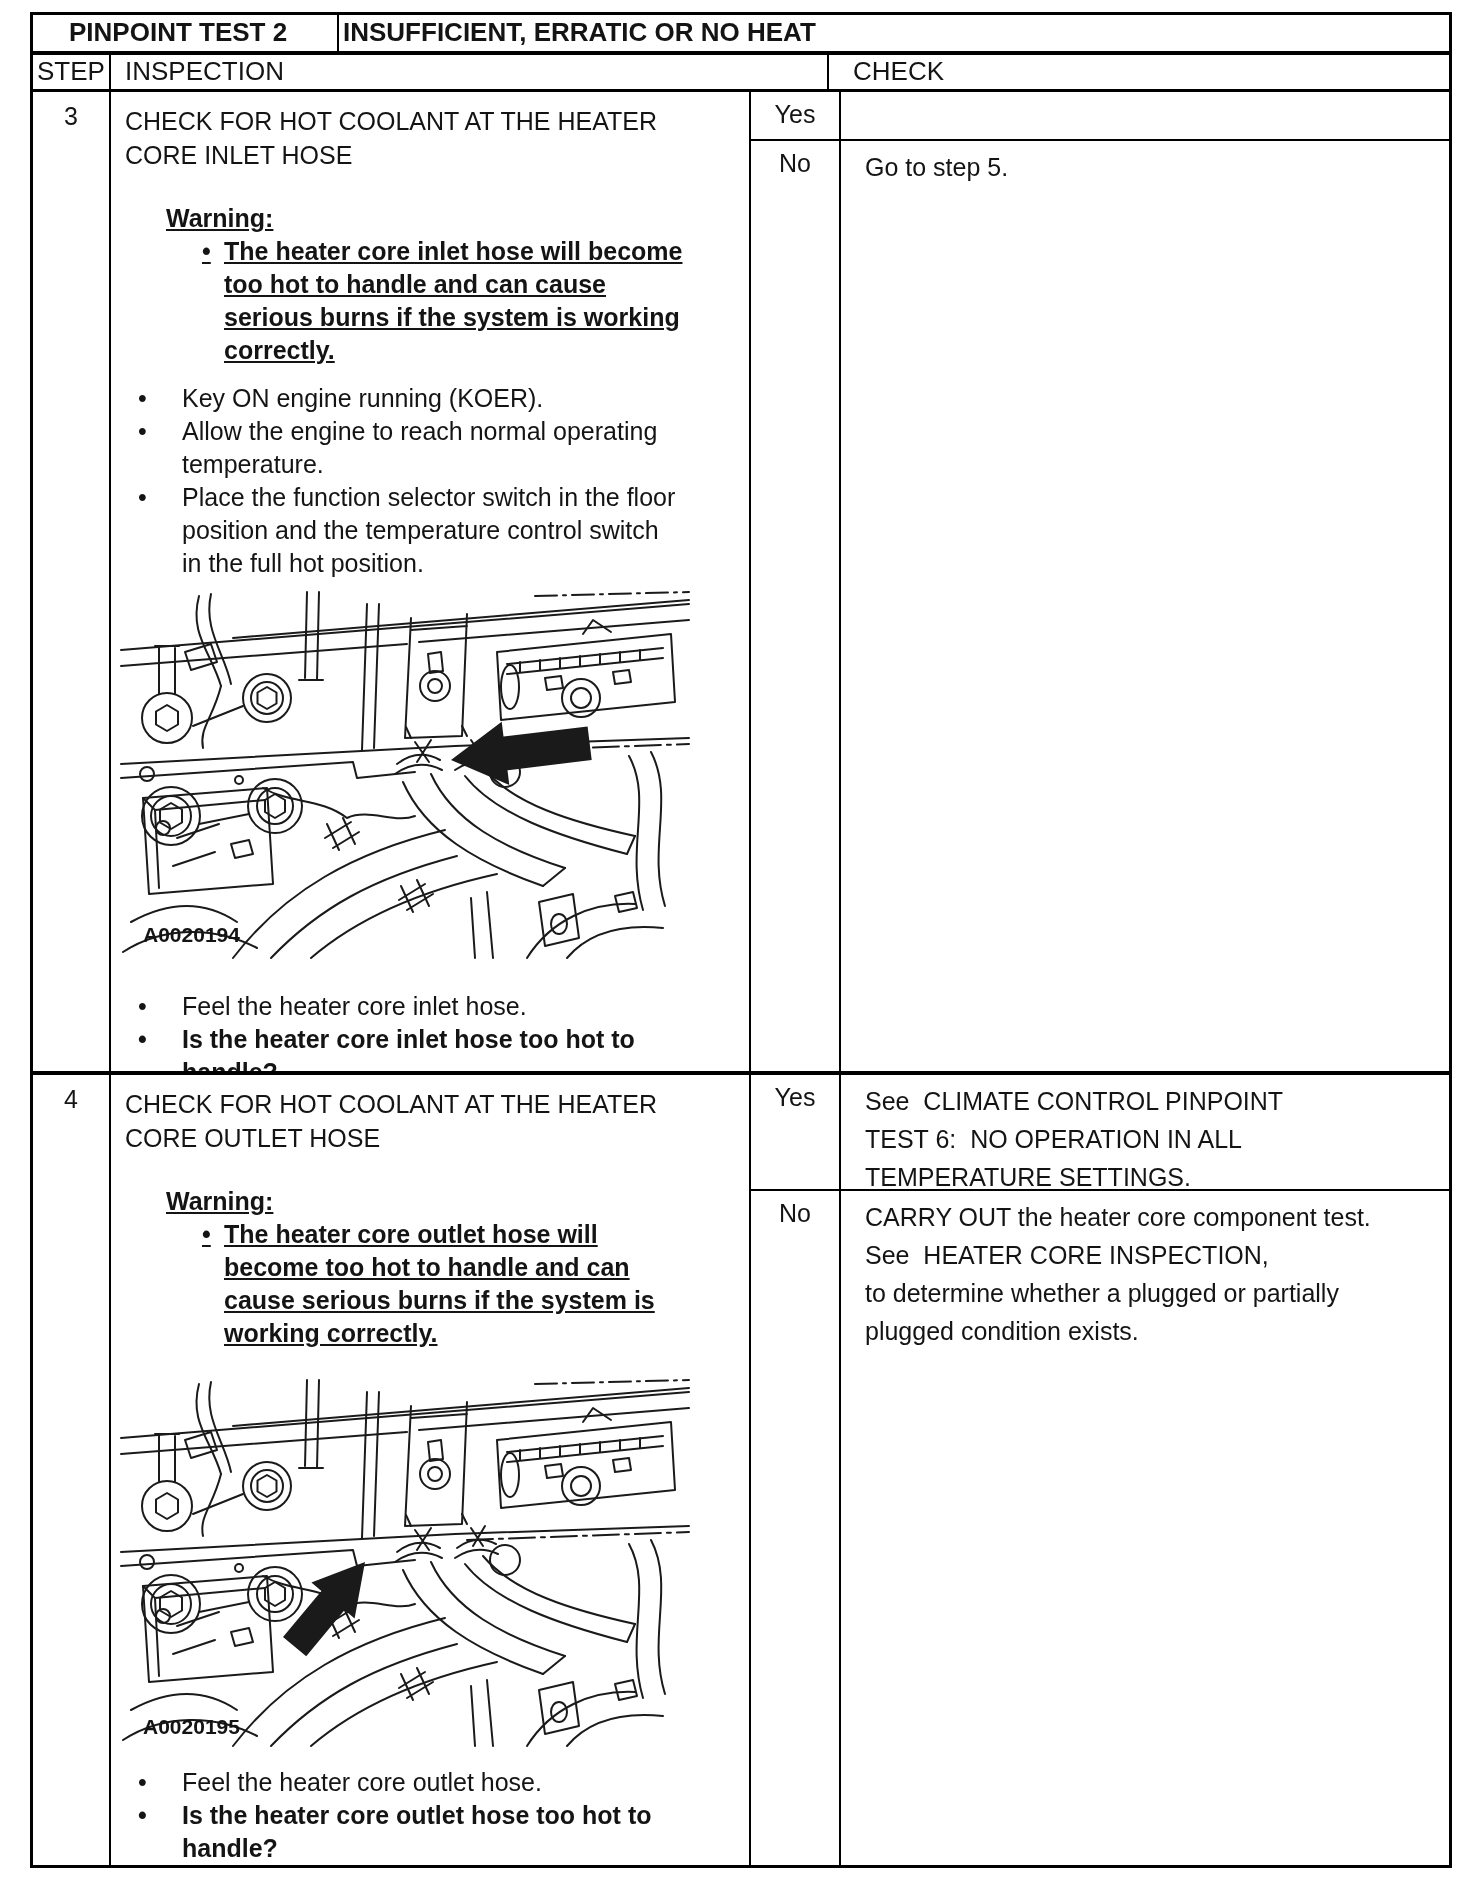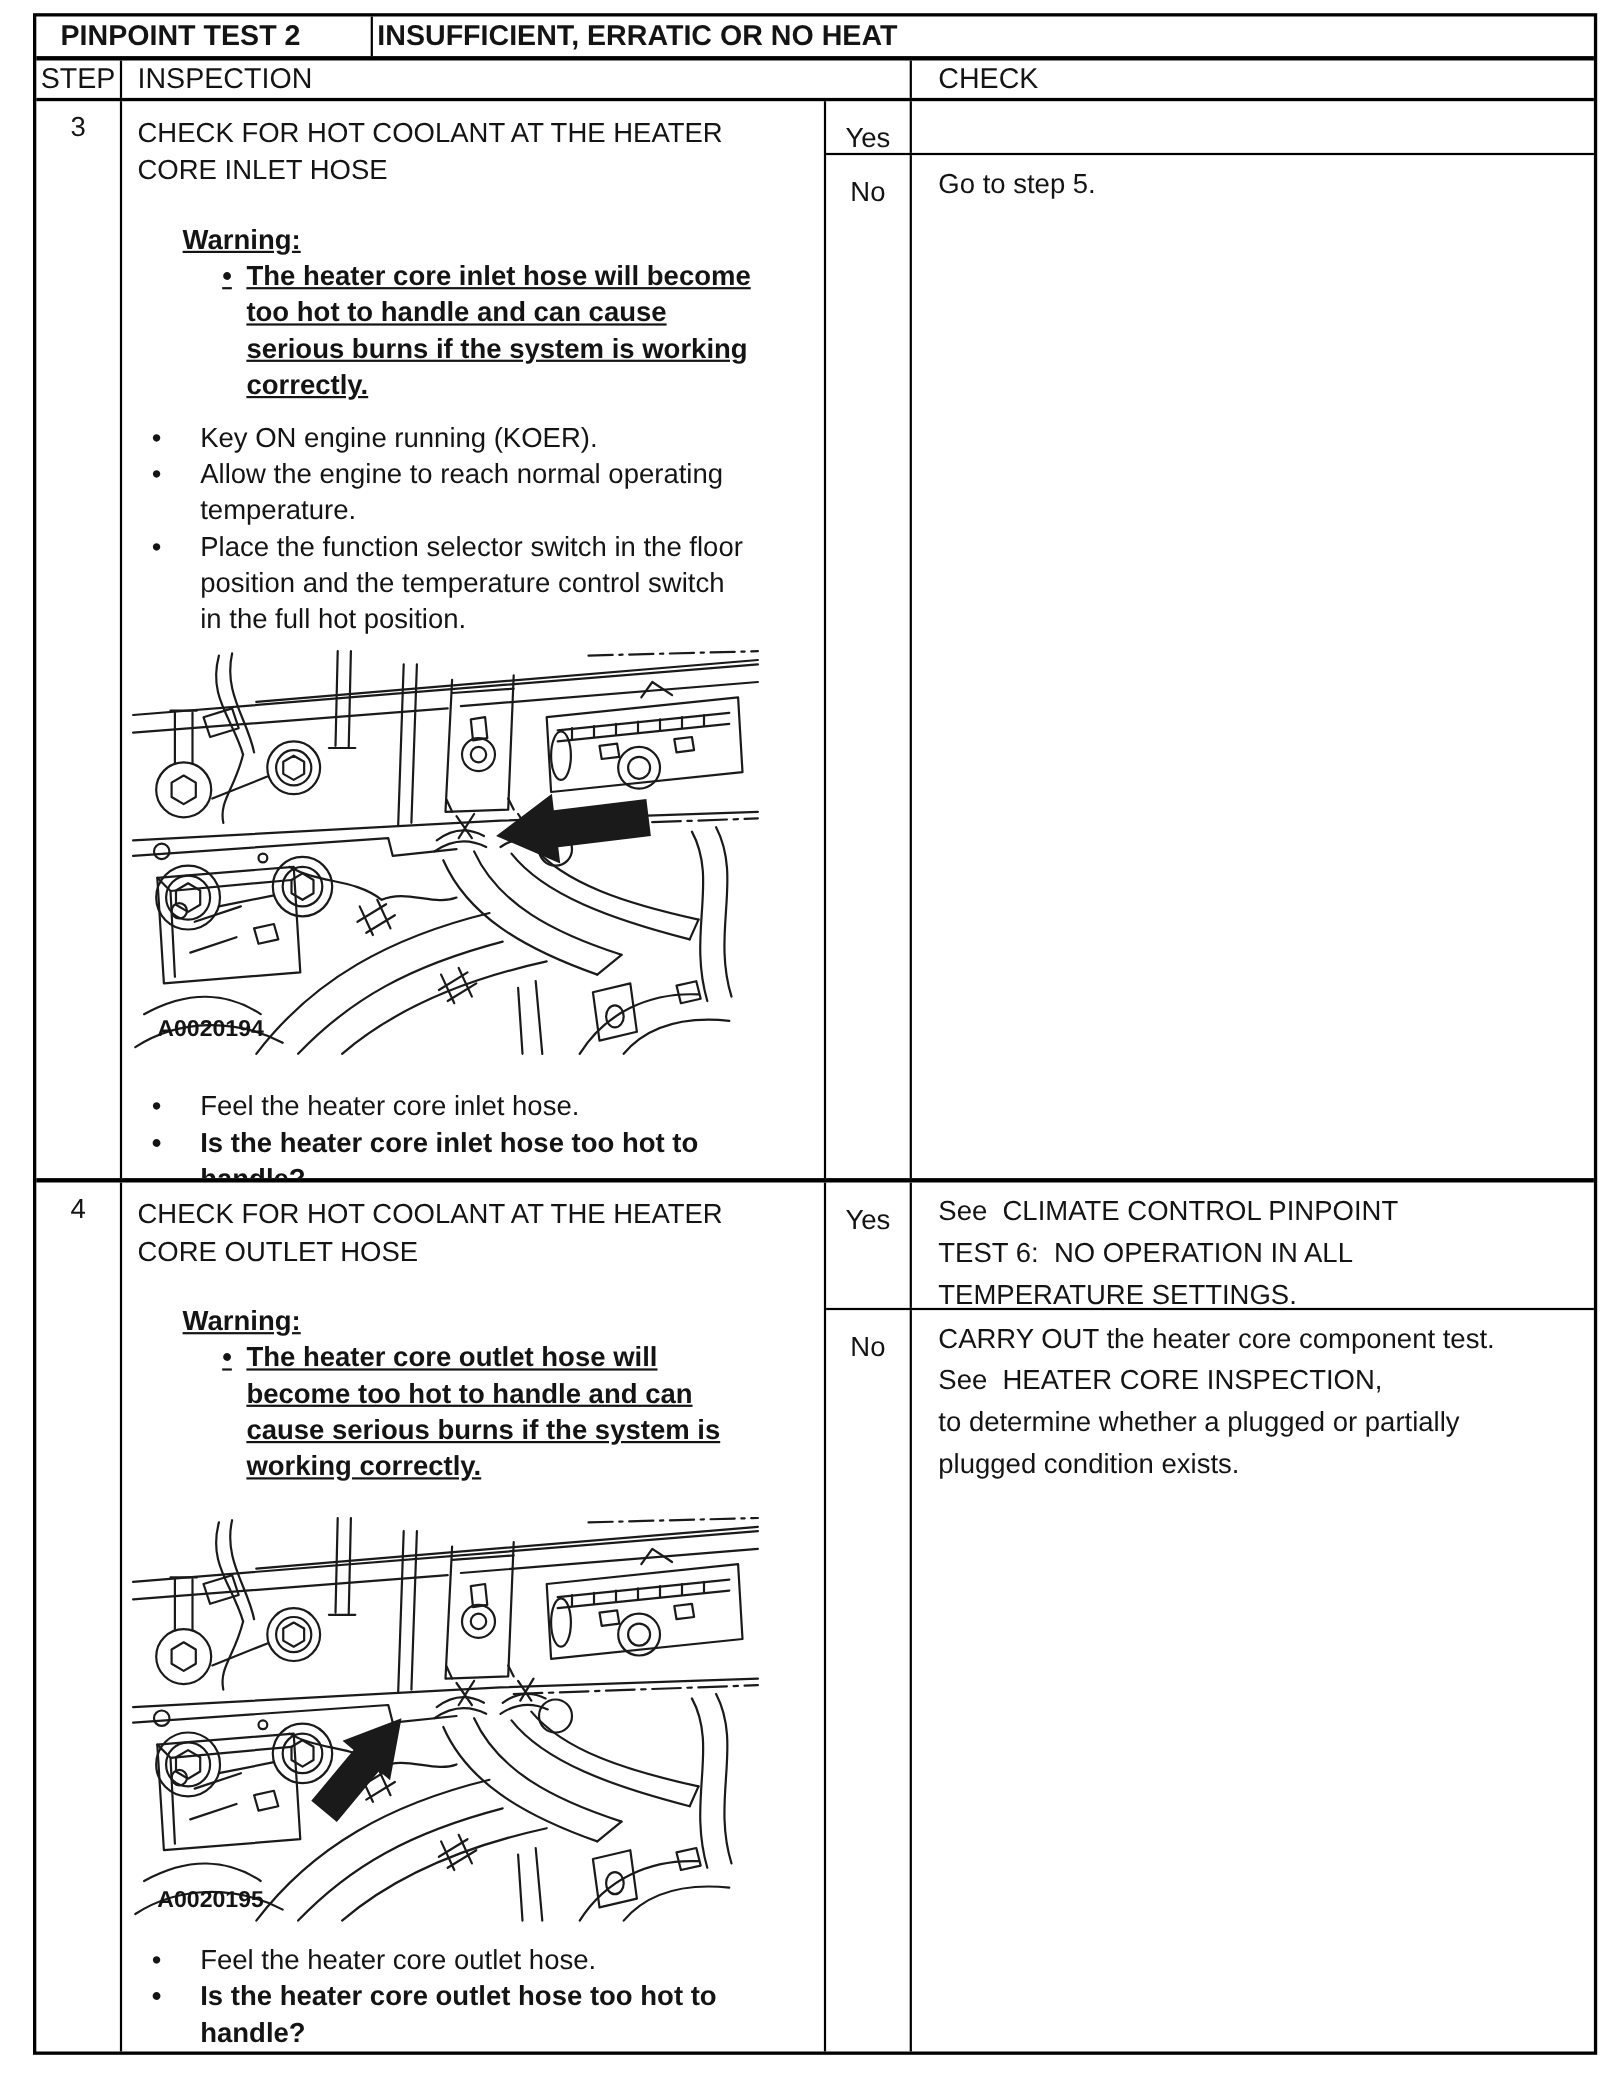--- a/index.html
+++ b/index.html
@@ -13,37 +13,37 @@
   }
   .tbl {
     position: absolute; left: 30px; top: 12px;
     width: 1422px; height: 1856px;
     border: 3px solid #000;
     display: flex; flex-direction: column;
     background: #fff;
   }
   
   .hrow1 { display:flex; height:50px; border-bottom:4px solid #000; font-weight:bold; font-size:26px; }
-  .h1-left { width:306px; border-right:2px solid #000; display:flex; align-items:center; padding-left:22px; }
+  .h1-left { width:306px; border-right:2px solid #000; display:flex; align-items:center; padding-left:36px; }
   .h1-right { flex:1; display:flex; align-items:center; padding-left:4px; }
   
   .hrow2 { display:flex; height:47px; border-bottom:3px solid #000; font-weight:normal; font-size:26px; }
   .h2-step { width:78px; border-right:2px solid #000; display:flex; align-items:center; justify-content:center; }
   .h2-insp { width:718px; border-right:2px solid #000; display:flex; align-items:center; padding-left:14px; }
   .h2-action { flex:1; display:flex; align-items:center; padding-left:24px; }
   
   .srow { display:flex; }
   .srow.first { height:983px; border-bottom:4px solid #000; }
   .srow.second { flex:1; }
   .col-step { width:78px; border-right:2px solid #000; font-size:25px; padding-top:10px; text-align:center; }
   .col-insp { width:640px; border-right:2px solid #000; padding:0 8px 0 14px; font-size:25px; overflow:hidden; }
   .col-act { flex:1; display:flex; flex-direction:column; font-size:25px; }
   .arow { display:flex; border-bottom:2px solid #000; }
   .arow:last-child { border-bottom:none; flex:1; }
-  .ans { width:78px; border-right:2px solid #000; text-align:center; padding-top:20px; }
+  .ans { width:90px; border-right:2px solid #000; text-align:center; padding-top:8px; }
   .atext { flex:1; padding:7px 16px 6px 24px; line-height:38px; white-space:pre-wrap; }
   .a-yes3 { height:49px; }
   .a-yes4 { height:116px; }
   
   .step-title { margin-top:12px; line-height:34px; white-space:pre-wrap; }
   .warn { margin-top:30px; font-weight:bold;text-decoration:underline; }
   .warn-label { margin-left:41px; line-height:33px; }
   .wbullet { display:flex; margin-left:77px; line-height:33px; }
   .wbullet .dot { width:22px; flex:none; }
   .wbullet .btext { white-space:pre-wrap; }

